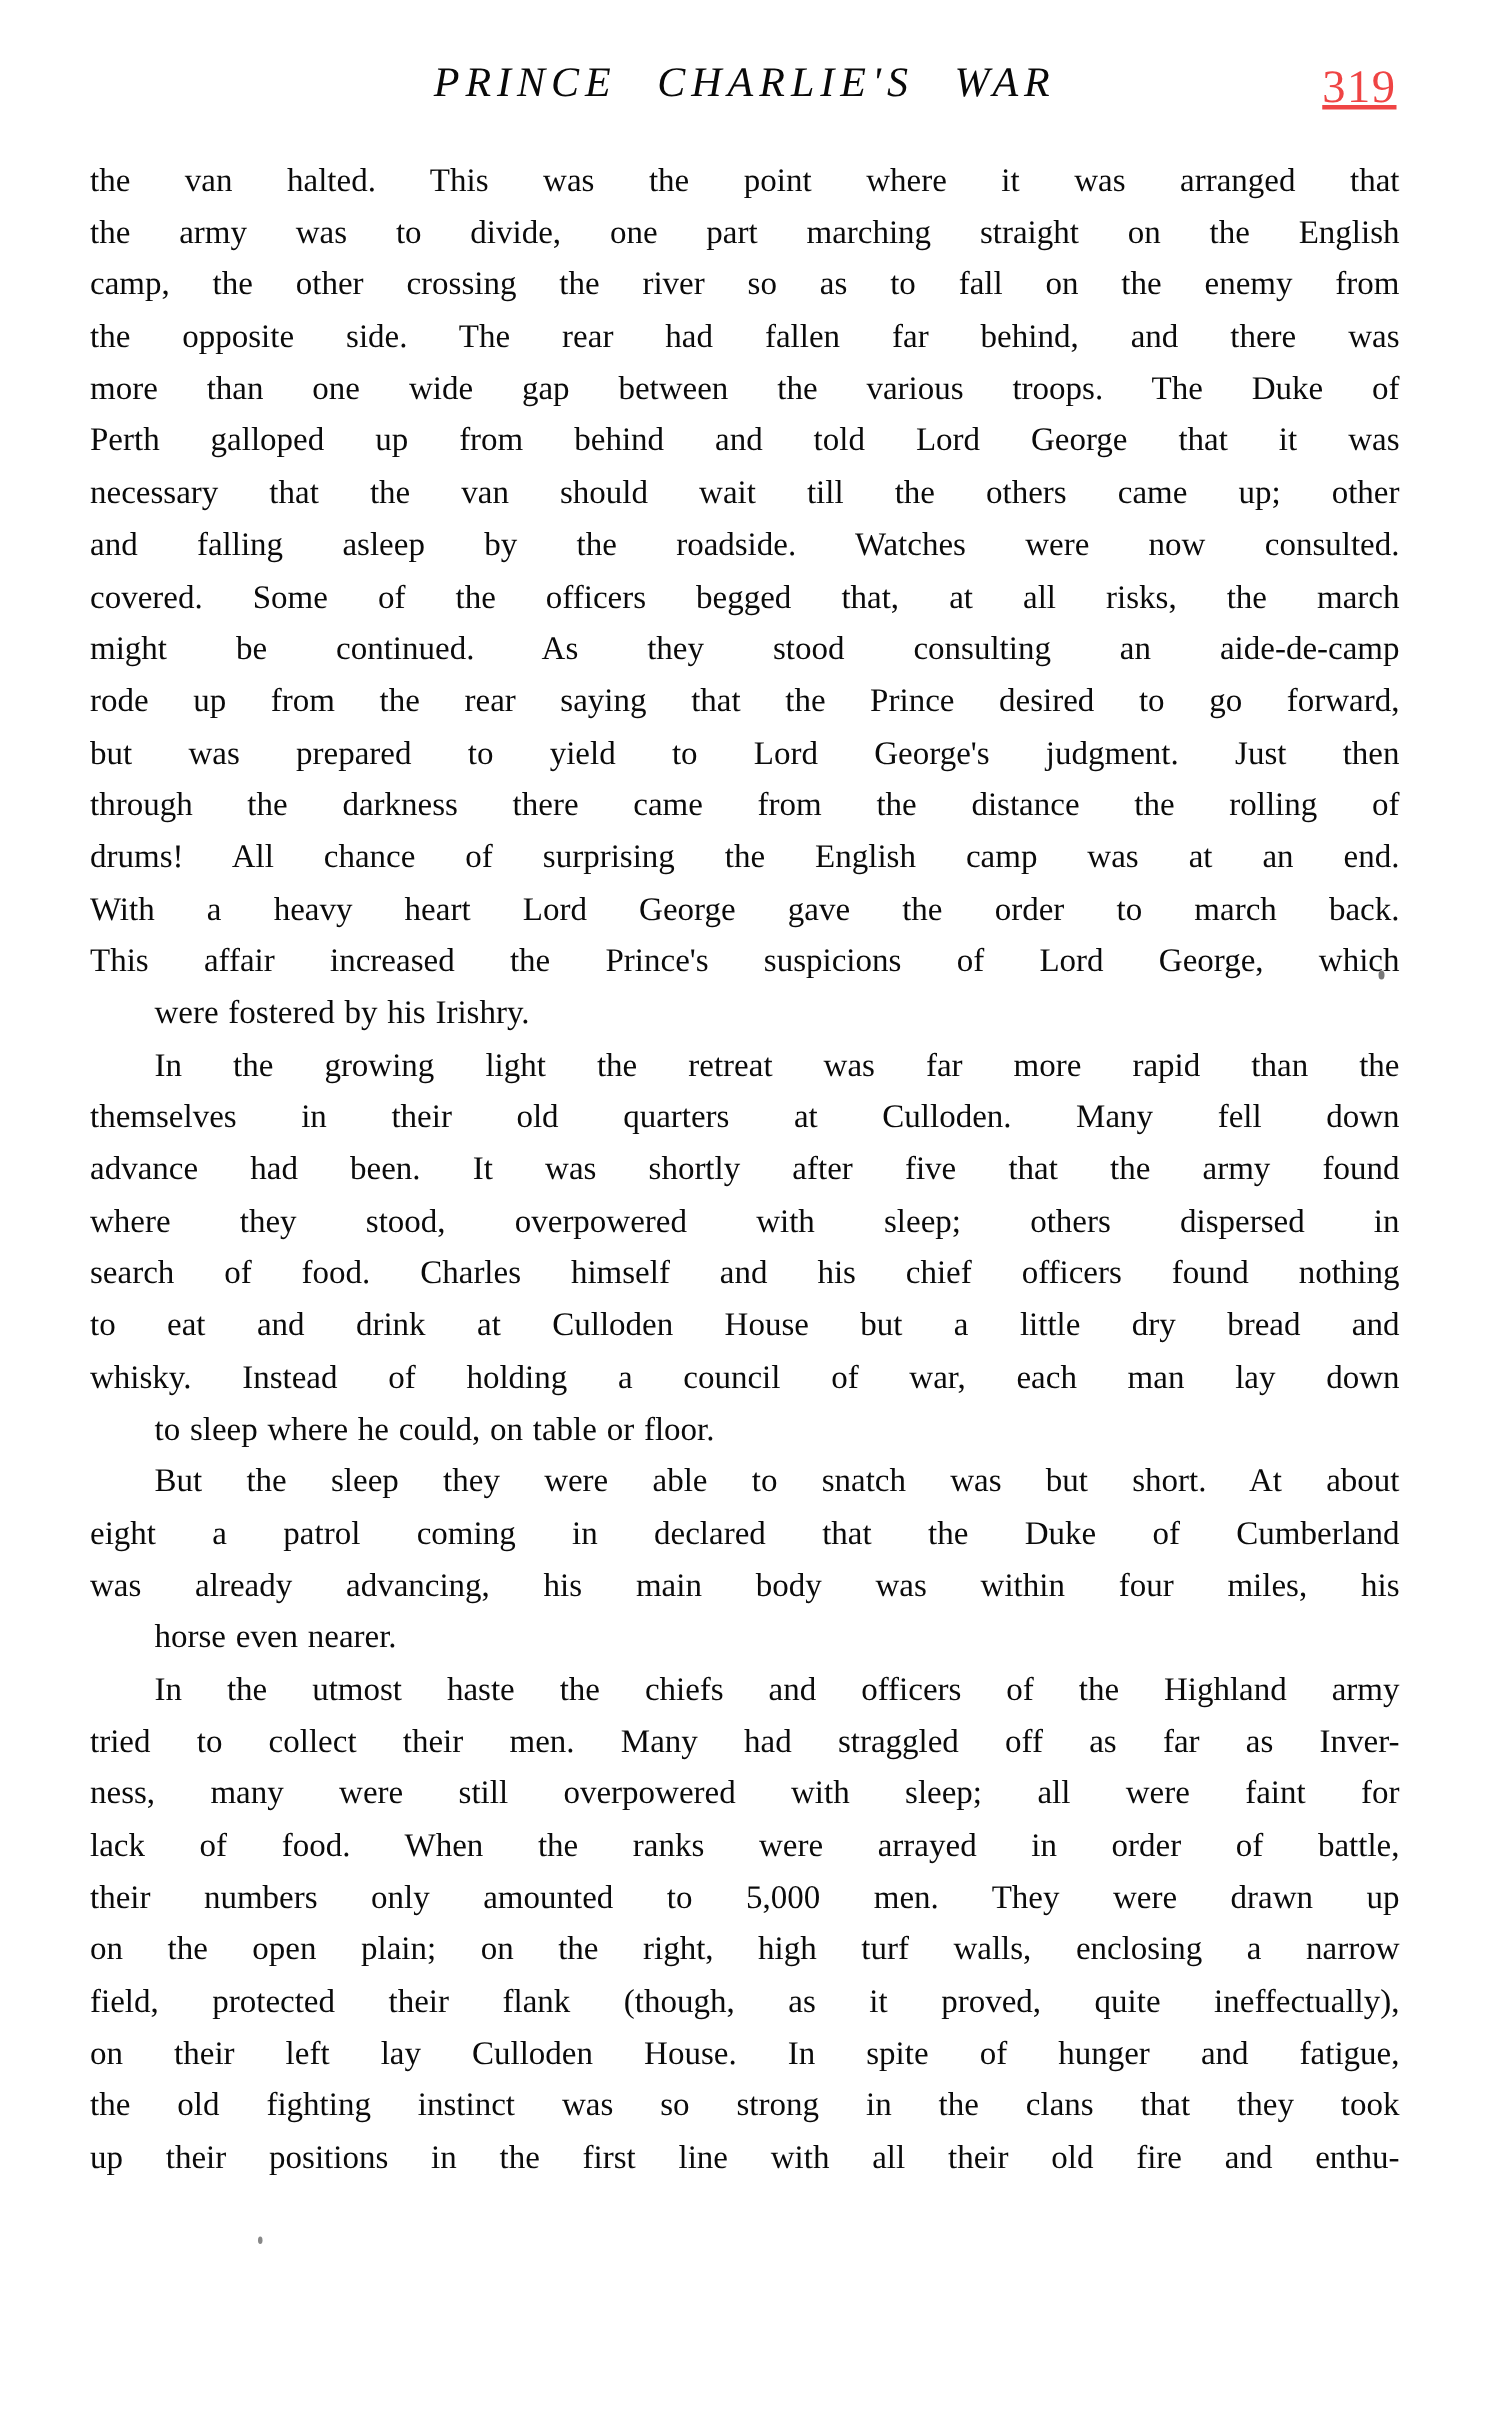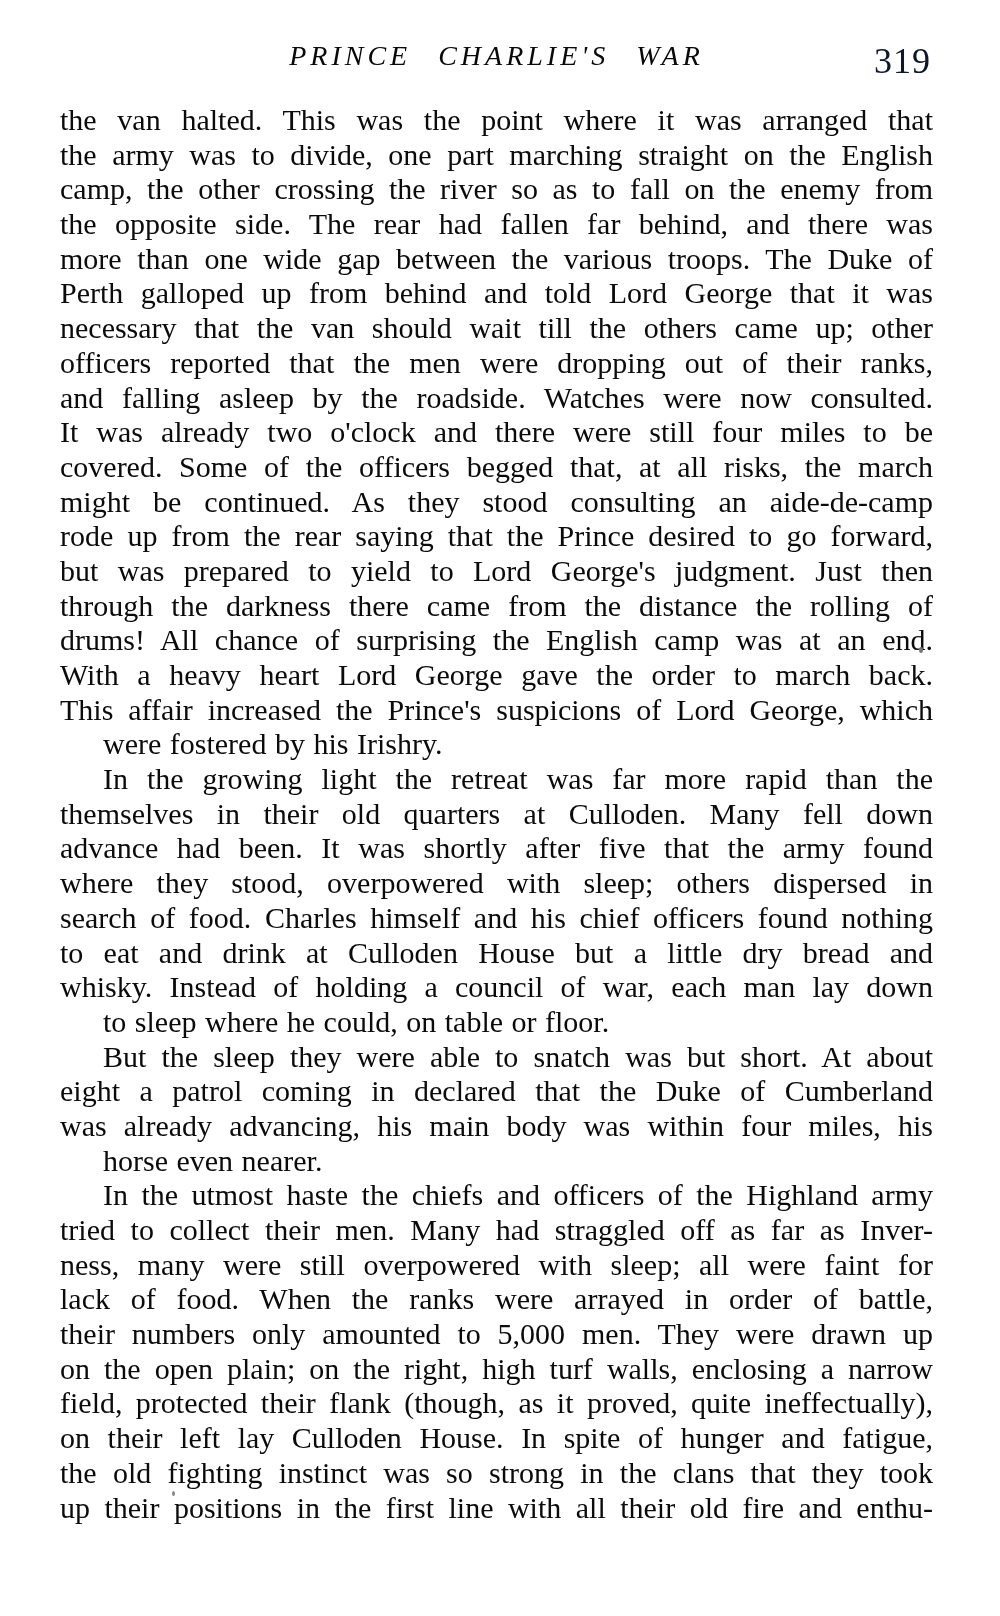--- a/index.html
+++ b/index.html
@@ -33,34 +33,35 @@
     font-size: 28px;
     letter-spacing: 4px;
     word-spacing: 16px;
     white-space: nowrap;
     color: #090909;
   }
   .page-num {
     position: absolute;
     right: 2px;
     top: 0;
-    font-size: 36px;
+    font-size: 31px;
     letter-spacing: 1px;
-    color: #0f172a;
+    color: #ef4444;
+    text-decoration: underline;
   }
   
   .body-text {
     position: absolute;
     top: 103px;
     left: 60px;
     width: 873px;
   }
   .paragraph { margin: 0; padding: 0; }
   .line {
-    font-size: 30px;
+    font-size: 22px;
     line-height: 34.7px;
     height: 34.7px;
     text-align: justify;
     text-align-last: justify;
     white-space: normal;
     word-spacing: 1px;
   }
   .line.para-end {
     text-align: left;
     text-align-last: left;
@@ -92,23 +93,21 @@
   <div class="body-text">
 
     <div class="paragraph">
       <div class="line">the van halted.  This was the point where it was arranged that</div>
       <div class="line">the army was to divide, one part marching straight on the English</div>
       <div class="line">camp, the other crossing the river so as to fall on the enemy from</div>
       <div class="line">the opposite side.  The rear had fallen far behind, and there was</div>
       <div class="line">more than one wide gap between the various troops.  The Duke of</div>
       <div class="line">Perth galloped up from behind and told Lord George that it was</div>
       <div class="line">necessary that the van should wait till the others came up; other</div>
-      <div class="line">officers reported that the men were dropping out of their ranks,</div>
       <div class="line">and falling asleep by the roadside.  Watches were now consulted.</div>
-      <div class="line">It was already two o'clock and there were still four miles to be</div>
       <div class="line">covered.  Some of the officers begged that, at all risks, the march</div>
       <div class="line">might be continued.  As they stood consulting an aide-de-camp</div>
       <div class="line">rode up from the rear saying that the Prince desired to go forward,</div>
       <div class="line">but was prepared to yield to Lord George's judgment.  Just then</div>
       <div class="line">through the darkness there came from the distance the rolling of</div>
       <div class="line">drums!  All chance of surprising the English camp was at an end.</div>
       <div class="line">With a heavy heart Lord George gave the order to march back.</div>
       <div class="line">This affair increased the Prince's suspicions of Lord George, which</div>
       <div class="line para-end">were fostered by his Irishry.</div>
     </div>

